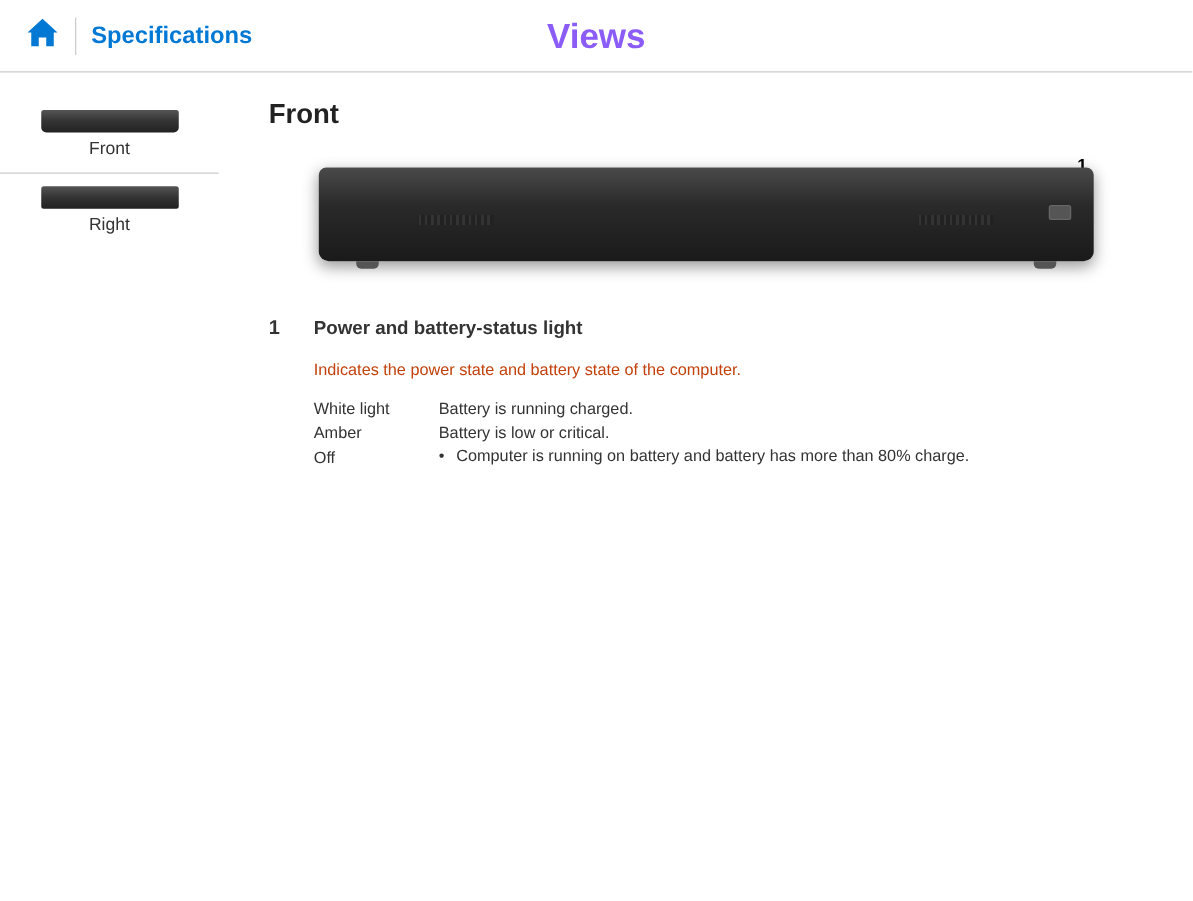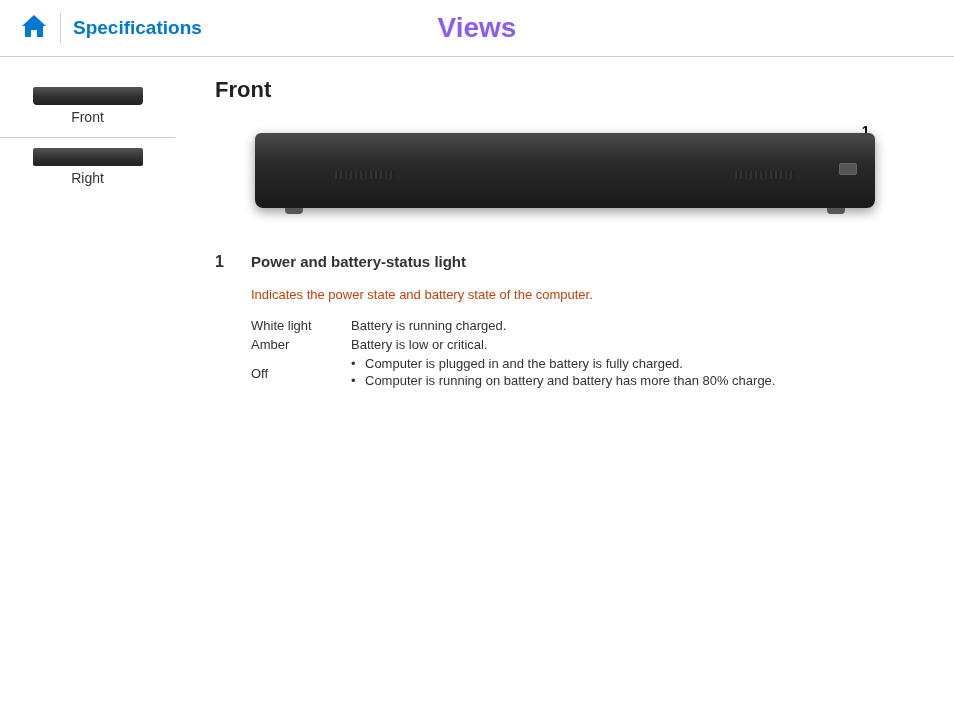--- a/index.html
+++ b/index.html
@@ -360,21 +360,20 @@
               <span class="feature-table-value">Battery is running charged.</span>
             </div>
             <div class="feature-table-row">
               <span class="feature-table-key">Amber</span>
               <span class="feature-table-value">Battery is low or critical.</span>
             </div>
             <div class="feature-table-row">
               <span class="feature-table-key">Off</span>
               <span class="feature-table-value">
                 <ul class="bullet-list">
-                  <li>Computer is plugged in and the battery is fully charged.</li>
                   <li>Computer is running on battery and battery has more than 80% charge.</li>
                 </ul>
               </span>
             </div>
           </div>
         </div>
       </div>
     </div>
 
   </main>

